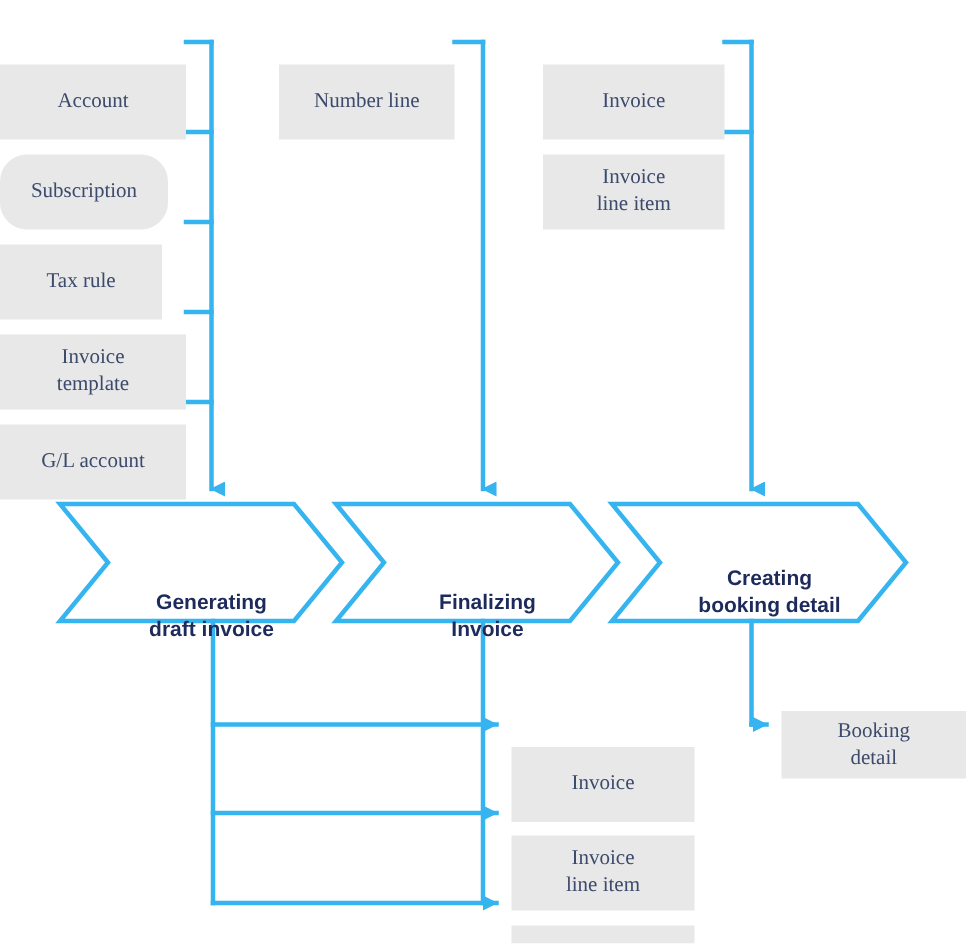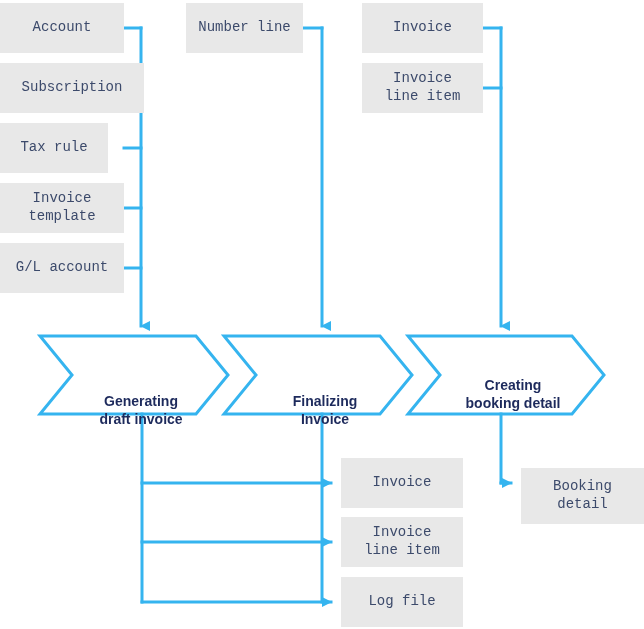--- a/index.html
+++ b/index.html
@@ -28,25 +28,26 @@
   .node-box {
     position: absolute;
     background: #e8e8e8;
     display: flex;
     align-items: center;
     justify-content: center;
     text-align: center;
     color: #3c4a6b;
     font-size: 14px;
     line-height: 1.28;
-    font-family: Liberation Mono, monospace;
+    font-family: Liberation Serif, serif;
     box-sizing: border-box;
     padding: 2px 6px;
     white-space: pre-line;
     z-index: 3;
+    margin-top: 40px;
   }
   .phase-label {
     position: absolute;
     color: #1d2a5c;
     font-size: 14px;
     font-weight: bold;
     line-height: 1.3;
     text-align: center;
     white-space: pre-line;
     font-family: "Liberation Sans", "DejaVu Sans", sans-serif;
@@ -120,21 +121,21 @@
         <path d="M224,336 L380,336 L412,375 L380,414 L224,414 L256,375 Z"></path>
       </g>
 
       <g>
         <path d="M408,336 L572,336 L604,375 L572,414 L408,414 L440,375 Z"></path>
       </g>
     </g>
   </svg>
 
   <div class="node-box" style="left:0px;  top:3px;   width:124px; height:50px;">Account</div>
-  <div class="node-box" style="left:0px;  top:63px;  width:144px; height:50px;">Subscription</div>
+  <div class="node-box" style="left:0px;  top:63px;  width:112px; height:50px;border-radius:18px;">Subscription</div>
   <div class="node-box" style="left:0px;  top:123px; width:108px; height:50px;">Tax rule</div>
   <div class="node-box" style="left:0px;  top:183px; width:124px; height:50px;">Invoice
 template</div>
   <div class="node-box" style="left:0px;  top:243px; width:124px; height:50px;">G/L account</div>
 
   <div class="node-box" style="left:186px; top:3px; width:117px; height:50px;">Number line</div>
 
   <div class="node-box" style="left:362px; top:3px;  width:121px; height:50px;">Invoice</div>
   <div class="node-box" style="left:362px; top:63px; width:121px; height:50px;">Invoice
 line item</div>
@@ -148,16 +149,16 @@
 Invoice</div>
 
   <div class="chev-hit" style="left:408px; top:336px; width:196px; height:78px;"></div>
   <div class="phase-label" style="left:450px; top:340px; width:126px;">Creating
 booking detail</div>
 
   <div class="node-box" style="left:341px; top:458px; width:122px; height:50px;">Invoice</div>
   <div class="node-box" style="left:341px; top:517px; width:122px; height:50px;">Invoice
 line item</div>
   <div class="node-box" style="left:341px; top:577px; width:122px; height:50px;">Log file</div>
-  <div class="node-box" style="left:521px; top:468px; width:123px; height:56px;">Booking
+  <div class="node-box" style="left:521px; top:434px; width:123px; height:45px;">Booking
 detail</div>
 
 </div>
 
 </body></html>

